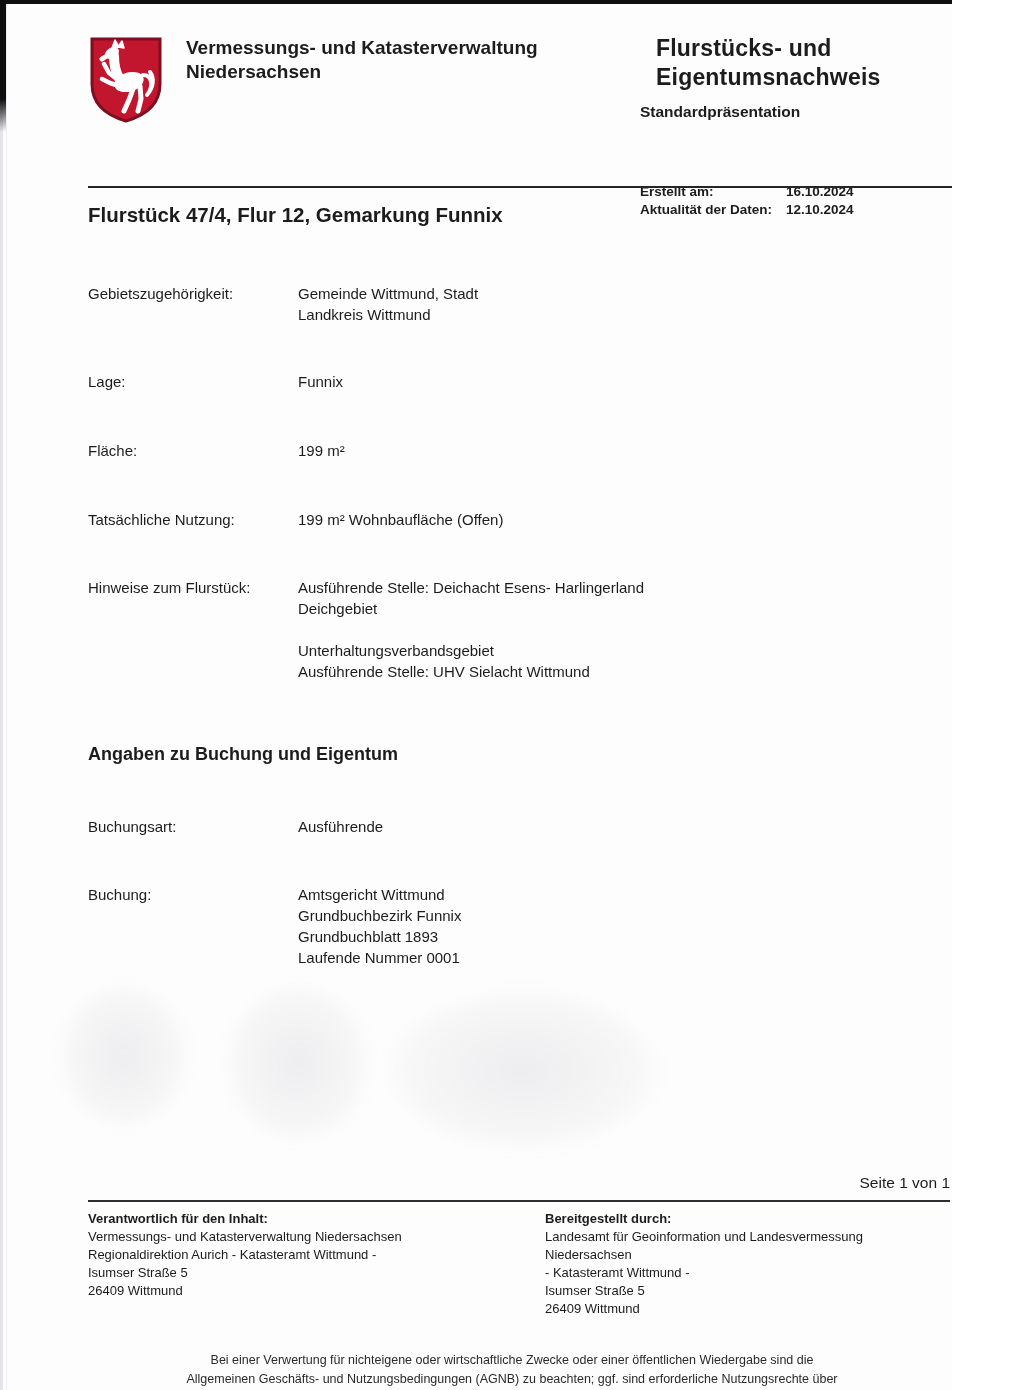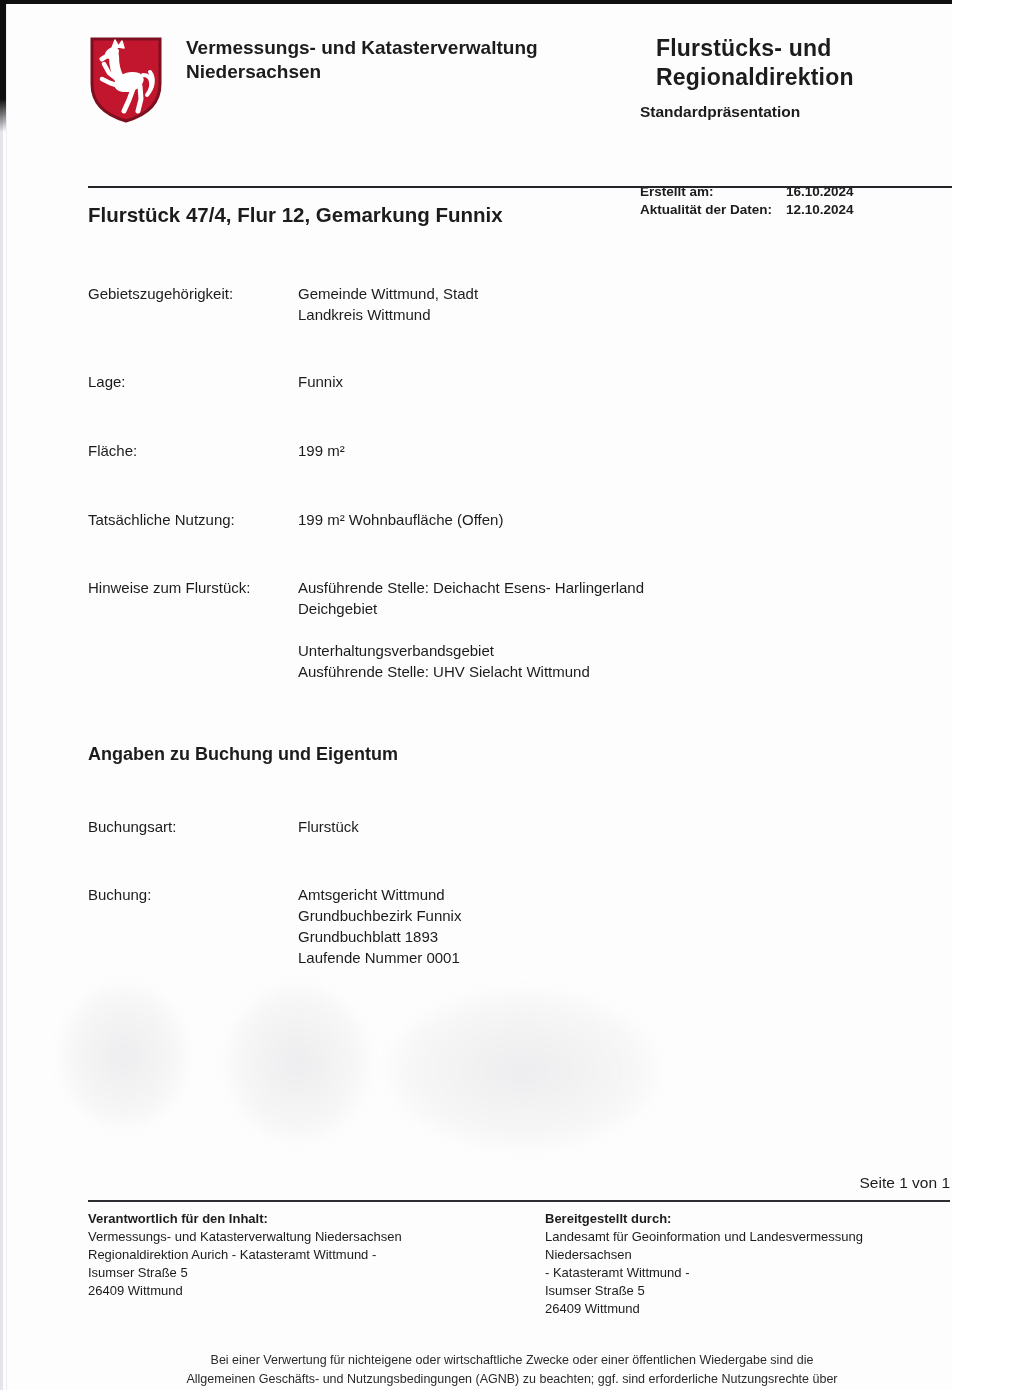--- a/index.html
+++ b/index.html
@@ -86,21 +86,21 @@
     </svg>
   </div>
 
   <div class="abs org-name">
     <div>Vermessungs- und Katasterverwaltung</div>
     <div>Niedersachsen</div>
   </div>
 
   <div class="abs doc-title">
     <div>Flurstücks- und</div>
-    <div>Regionaldirektion</div>
+    <div>Eigentumsnachweis</div>
   </div>
   <div class="abs doc-subtitle">Standardpräsentation</div>
 
   <div class="abs dates">
     <div class="drow">
       <span class="dlabel">Erstellt am:</span>
       <span>16.10.2024</span>
     </div>
     <div class="drow">
       <span class="dlabel">Aktualität der Daten:</span>
@@ -150,21 +150,21 @@
       <div class="vline">Unterhaltungsverbandsgebiet</div>
       <div class="vline">Ausführende Stelle: UHV Sielacht Wittmund</div>
     </div>
   </div>
 
   <div class="abs section-heading">Angaben zu Buchung und Eigentum</div>
 
   <div class="row" style="top:816px">
     <div class="row-label">Buchungsart:</div>
     <div class="row-values">
-      <div class="vline">Flurstück</div>
+      <div class="vline">Ausführende</div>
     </div>
   </div>
 
   <div class="row" style="top:885px;line-height:20.5px">
     <div class="row-label">Buchung:</div>
     <div class="row-values">
       <div class="vline">Amtsgericht Wittmund</div>
       <div class="vline">Grundbuchbezirk Funnix</div>
       <div class="vline">Grundbuchblatt 1893</div>
       <div class="vline">Laufende Nummer 0001</div>

